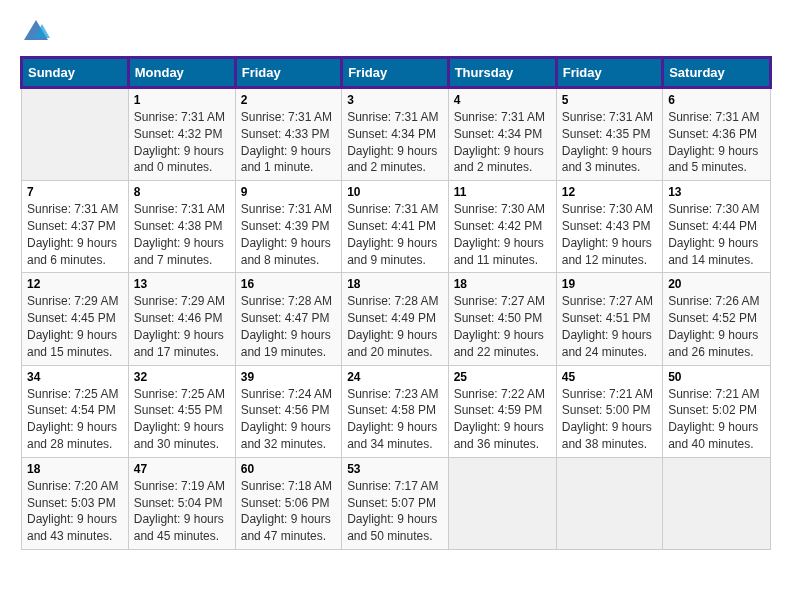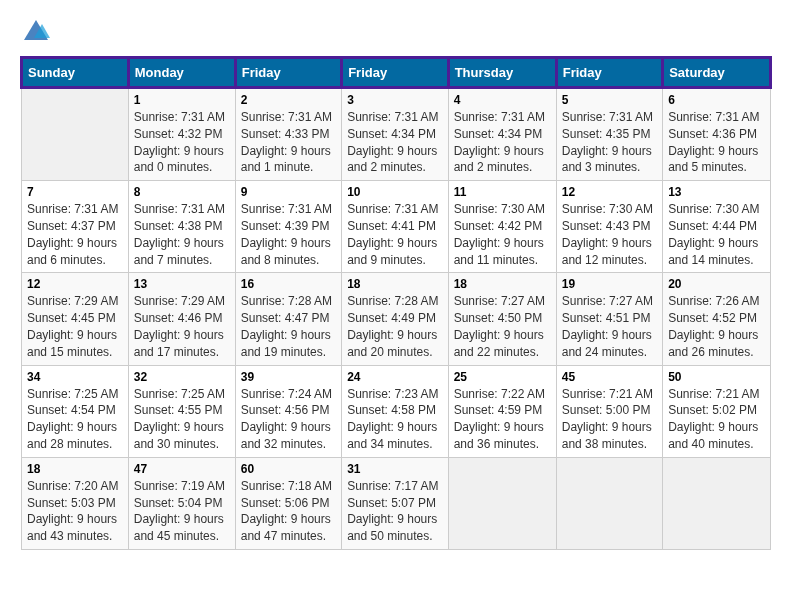--- a/index.html
+++ b/index.html
@@ -260,21 +260,21 @@
         </td>
           <td>
           <span class="day-num">47</span>
           <span class="day-info">Sunrise: 7:19 AM<br>Sunset: 5:04 PM<br>Daylight: 9 hours and 45 minutes.</span>
         </td>
           <td>
           <span class="day-num">60</span>
           <span class="day-info">Sunrise: 7:18 AM<br>Sunset: 5:06 PM<br>Daylight: 9 hours and 47 minutes.</span>
         </td>
           <td>
-          <span class="day-num">31</span>
+          <span class="day-num">53</span>
           <span class="day-info">Sunrise: 7:17 AM<br>Sunset: 5:07 PM<br>Daylight: 9 hours and 50 minutes.</span>
         </td>
           <td class="empty-cell"></td>
           <td class="empty-cell"></td>
           <td class="empty-cell"></td>
         </tr>
       </tbody>
   </table>
 </div>
 

